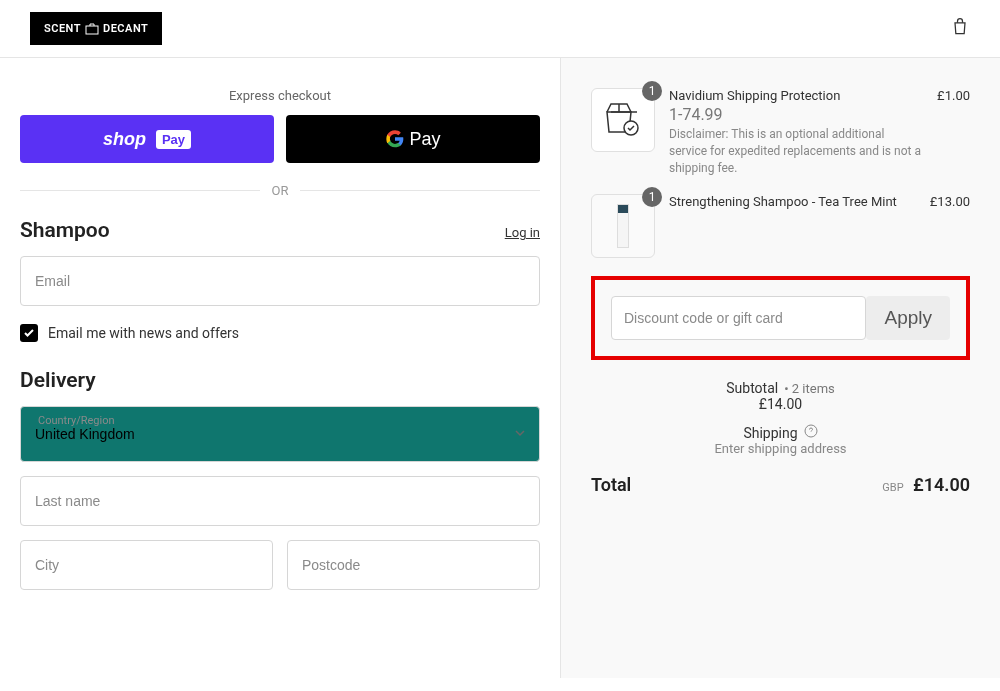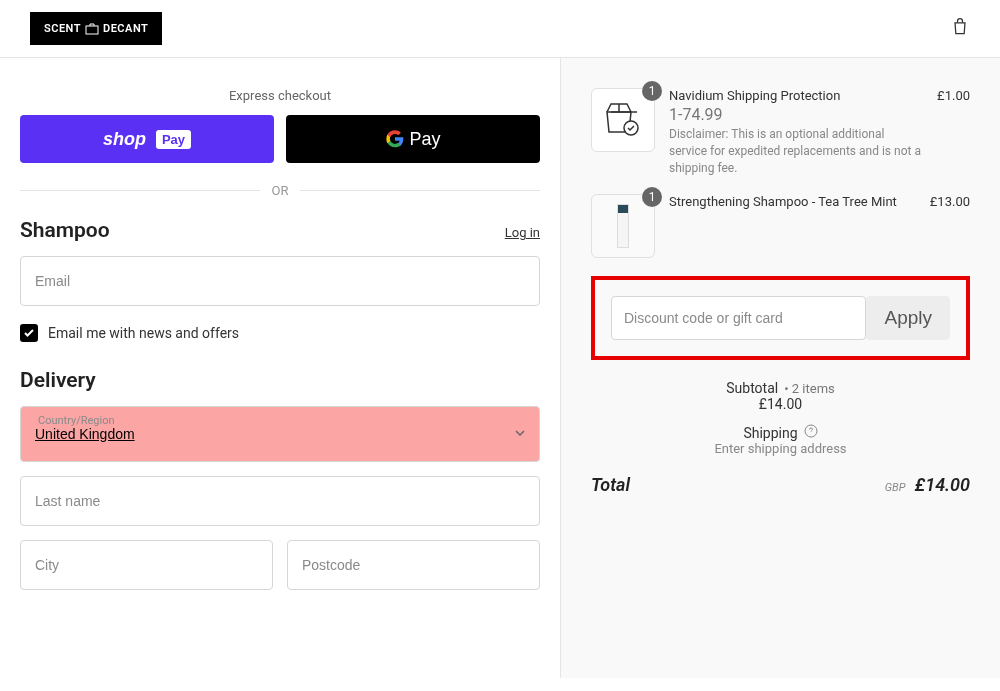--- a/index.html
+++ b/index.html
@@ -29,21 +29,21 @@
     .login-link { color: #333; font-size: 13px; text-decoration: underline; cursor: pointer; }
     
     .field { width: 100%; height: 50px; border: 1px solid #d6d6d6; border-radius: 4px; padding: 0 14px; font-size: 14px; color: #444; background: #fff; }
     .field::placeholder { color: #8a8a8a; }
     .field-wrap { position: relative; margin-bottom: 14px; }
     .field-row { display: flex; gap: 14px; }
     .field-row .field-wrap { flex: 1; }
     
     .select-wrap { position: relative; margin-bottom: 14px; }
     .select-label { position: absolute; top: 8px; left: 18px; font-size: 11px; color: #8a8a8a; }
-    .select-field { width: 100%; height: 56px; border: 1px solid #d6d6d6; border-radius: 4px; padding: 8px 14px 8px 14px; font-size: 14px; appearance: none; background: #fca5a5; text-decoration: underline; }
+    .select-field { width: 100%; height: 56px; border: 1px solid #d6d6d6; border-radius: 4px; padding: 8px 14px 8px 14px; font-size: 14px; appearance: none; background: #0f766e; }
     .chevron { position: absolute; right: 14px; top: 50%; transform: translateY(-50%); pointer-events: none; }
     .search-icon-btn { position: absolute; right: 12px; top: 50%; transform: translateY(-50%); }
     
     .checkbox-row { display: flex; align-items: center; gap: 10px; margin: 18px 0 26px 0; }
     .checkbox { width: 18px; height: 18px; background: #000; border-radius: 3px; display: flex; align-items: center; justify-content: center; cursor: pointer; }
     .checkbox svg { width: 12px; height: 12px; }
     
     .cart-item { display: flex; gap: 14px; margin-bottom: 18px; }
     .item-thumb { position: relative; width: 64px; height: 64px; border: 1px solid #e0e0e0; border-radius: 6px; background: #fff; display: flex; align-items: center; justify-content: center; flex-shrink: 0; }
     .item-qty { position: absolute; top: -8px; right: -8px; background: #666; color: #fff; width: 20px; height: 20px; border-radius: 50%; font-size: 12px; display: flex; align-items: center; justify-content: center; }
@@ -59,21 +59,21 @@
     .discount-input::placeholder { color: #8a8a8a; }
     .apply-btn { background: #ededed; border: none; border-radius: 4px; padding: 0 18px; color: #555; font-size: 19px; cursor: pointer; }
     
     .summary-row { display: flex; justify-content: space-between; align-items: center; margin-bottom: 12px; font-size: 14px; flex-direction: column; }
     .summary-label { color: #333; display: flex; align-items: center; gap: 6px; }
     .summary-sub { color: #777; font-size: 13px; }
     .summary-value { color: #333; }
     .summary-hint { color: #888; font-size: 13px; }
     .help-icon { width: 14px; height: 14px; }
     
-    .total-row { display: flex; justify-content: space-between; align-items: center; margin-top: 18px; font-style: italic; }
+    .total-row { display: flex; justify-content: space-between; align-items: center; margin-top: 18px; }
     .total-label { font-size: 18px; font-weight: 600; color: #222; }
     .total-value { font-size: 18px; font-weight: 600; color: #222; }
     .currency-code { font-size: 11px; color: #888; margin-right: 6px; }
   </style>
 </head>
 <body>
 
 <div class="header">
   <div class="logo">
     <span>SCENT</span>

